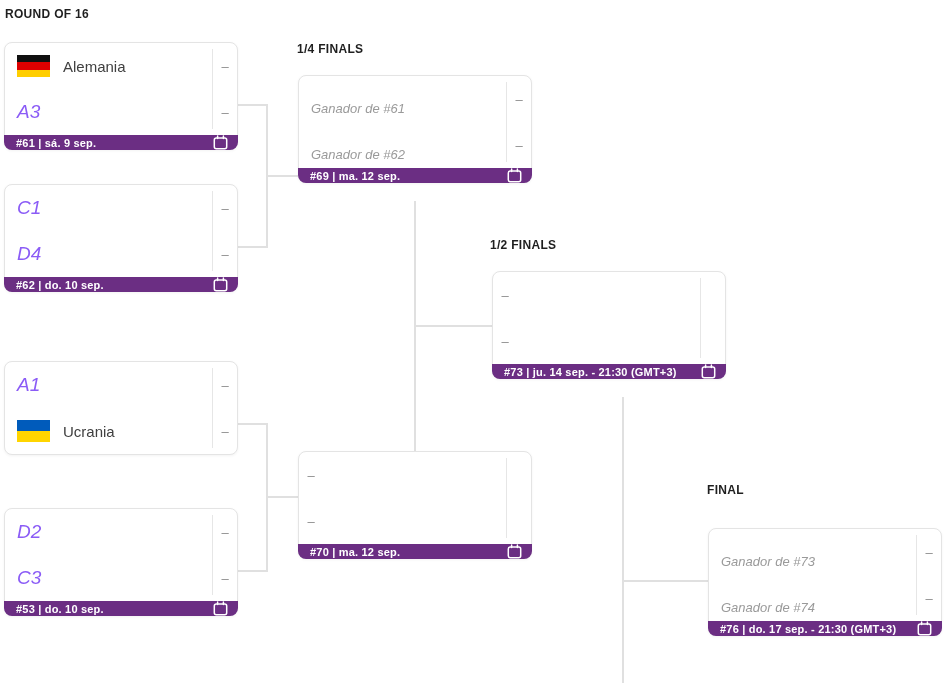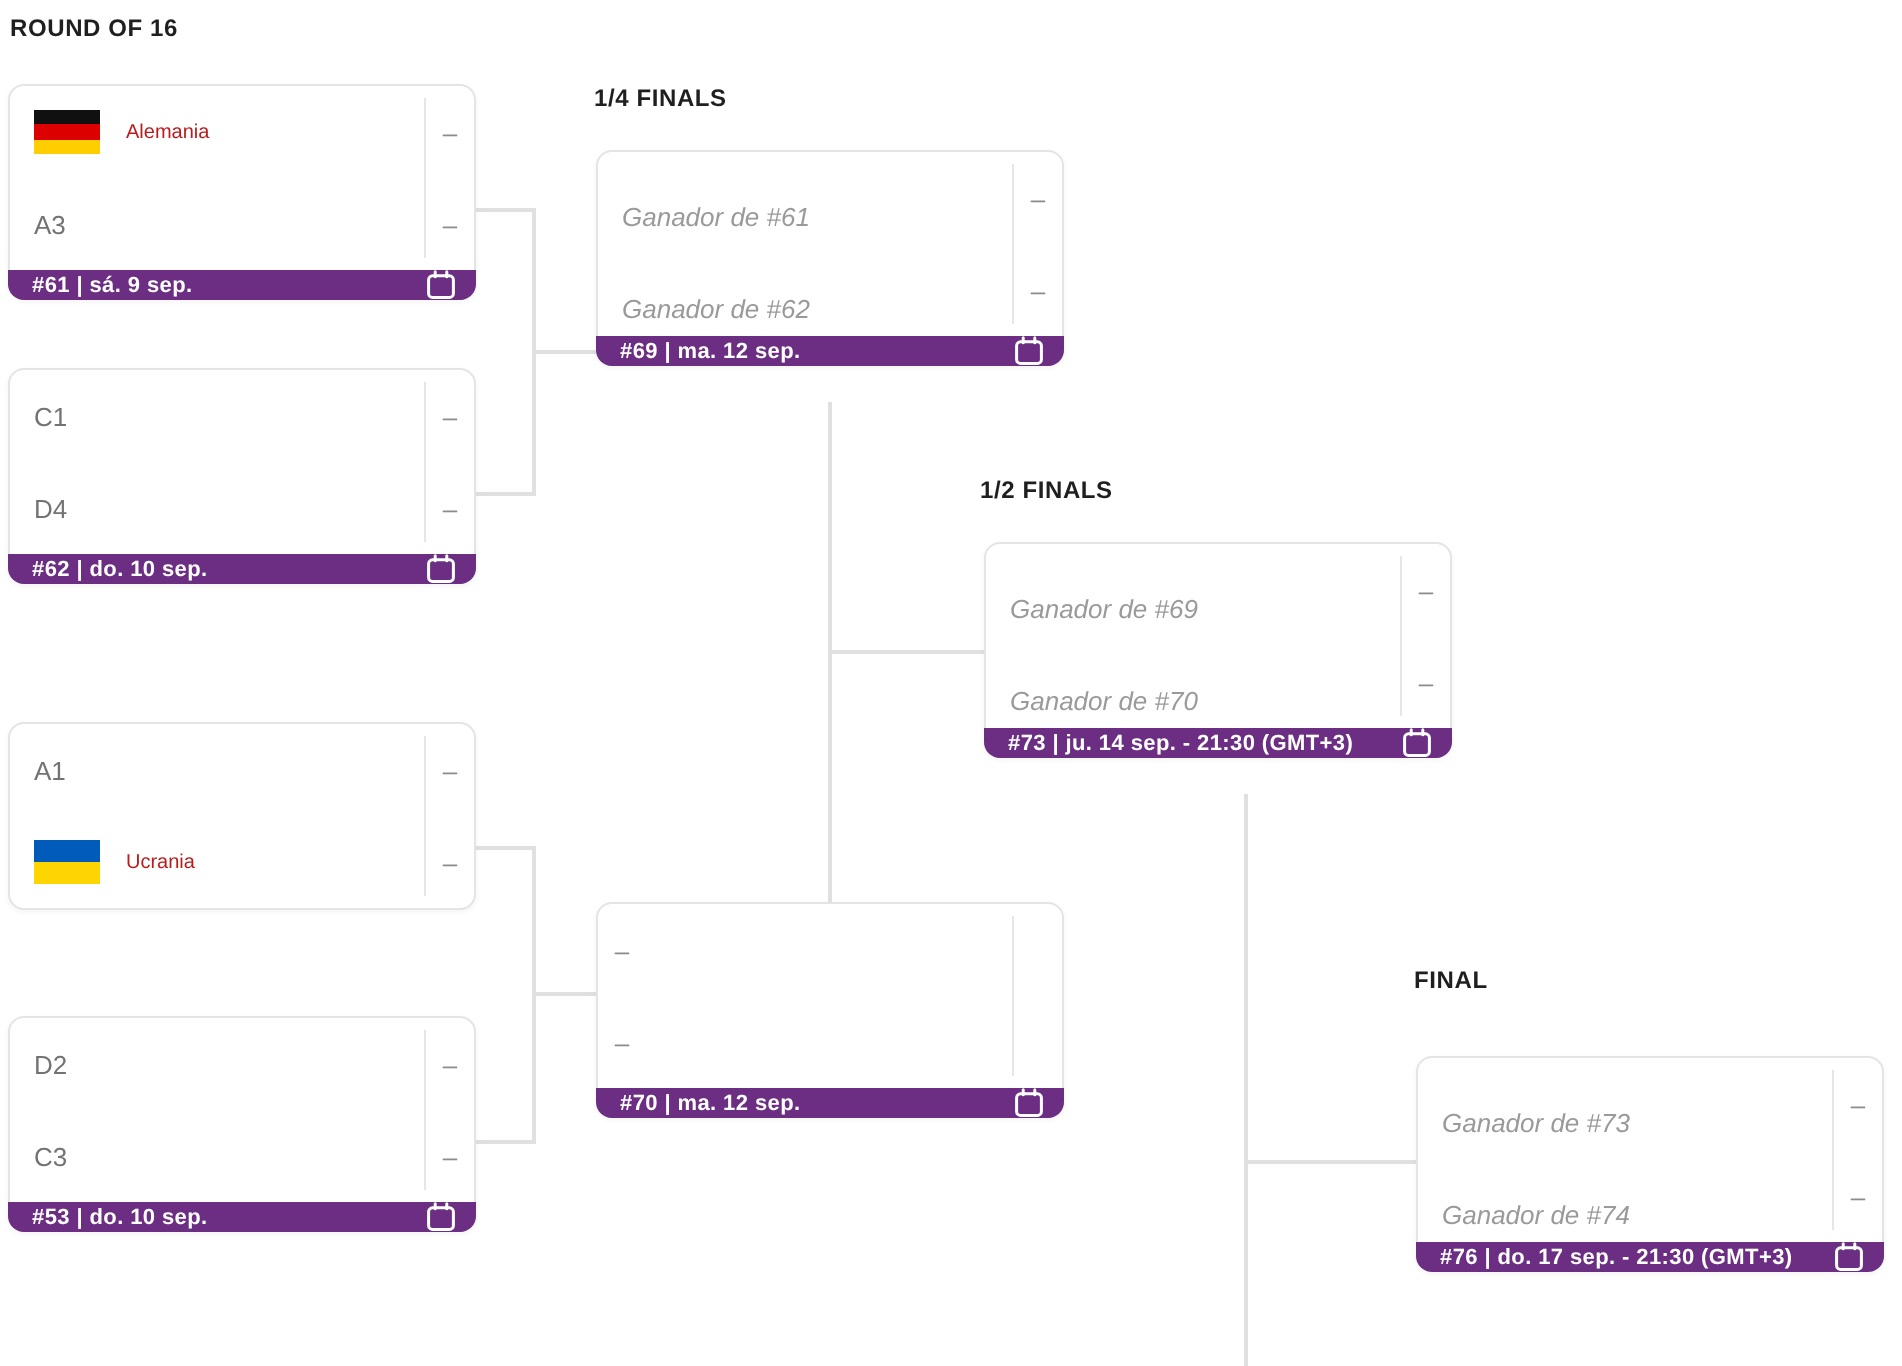--- a/index.html
+++ b/index.html
@@ -39,22 +39,22 @@
   .divider {
     position: absolute;
     right: 24px; top: 6px; bottom: 6px;
     width: 1px; background: #e6e6e6;
   }
   .scores { width: 24px; display: flex; flex-direction: column; }
   .score {
     flex: 1; display: flex; align-items: center; justify-content: center;
     color: #8c8c8c; font-size: 13px;
   }
-  .team-name { color: #b91c1c; font-size: 10px; white-space: nowrap; }
-  .seed { color: #737373; font-size: 13px; white-space: nowrap; }
+  .team-name { color: #404040; font-size: 15px; white-space: nowrap; }
+  .seed { color: #8b5cf6; font-size: 19px; font-style: italic; white-space: nowrap; }
   .placeholder { color: #9a9a9a; font-size: 13px; font-style: italic; white-space: nowrap; margin-top: 19px; }
   .flag {
     width: 33px; height: 22px;
     display: flex; flex-direction: column;
     margin-right: 13px; flex-shrink: 0;
   }
   .flag i { flex: 1; display: block; }
   .flag-de i:nth-child(1) { background: #101010; }
   .flag-de i:nth-child(2) { background: #dd0000; }
   .flag-de i:nth-child(3) { background: #ffce00; }
@@ -255,28 +255,20 @@
         <rect x="1.3" y="2.9" width="12.4" height="10.8" rx="2"></rect>
         <line x1="4.6" y1="0.9" x2="4.6" y2="3.4"></line>
         <line x1="10.4" y1="0.9" x2="10.4" y2="3.4"></line>
       </svg>
     </button>
   </div>
 </div>
 
 <div class="match" style="left:492px;top:271px">
   <div class="match-body">
-    <div class="rows">
-      <div class="row">
-        <span class="placeholder">Ganador de #69</span>
-      </div>
-      <div class="row">
-        <span class="placeholder">Ganador de #70</span>
-      </div>
-    </div>
     <div class="divider"></div>
     <div class="scores">
       <span class="score">–</span>
       <span class="score">–</span>
     </div>
   </div>
   <div class="match-footer">
     <span class="footer-text">#73 | ju. 14 sep. - 21:30 (GMT+3)</span>
     <button class="cal-btn">
       <svg width="15" height="15" viewBox="0 0 15 15" fill="none" stroke="#ffffff" stroke-width="1.5" stroke-linecap="round">

